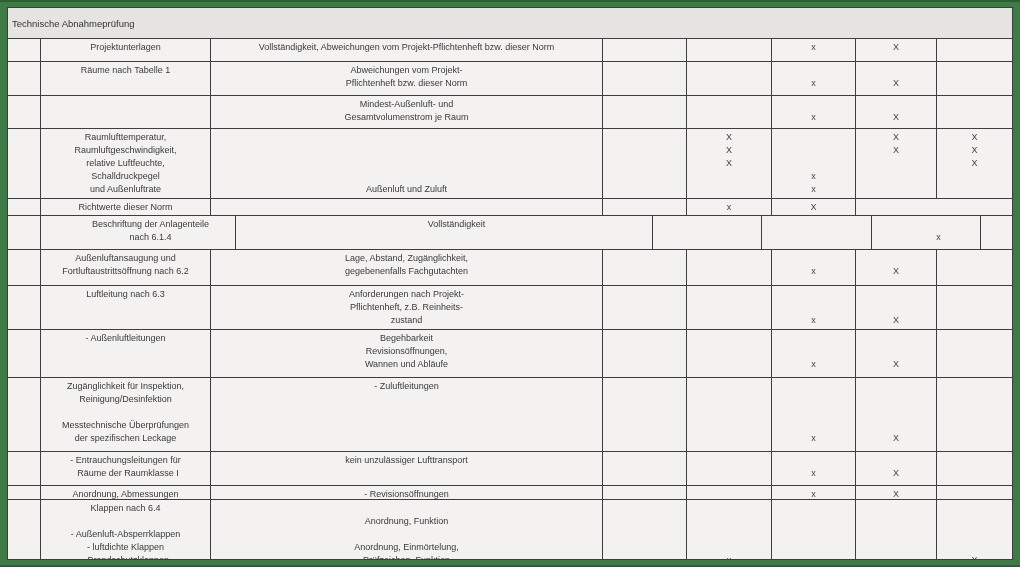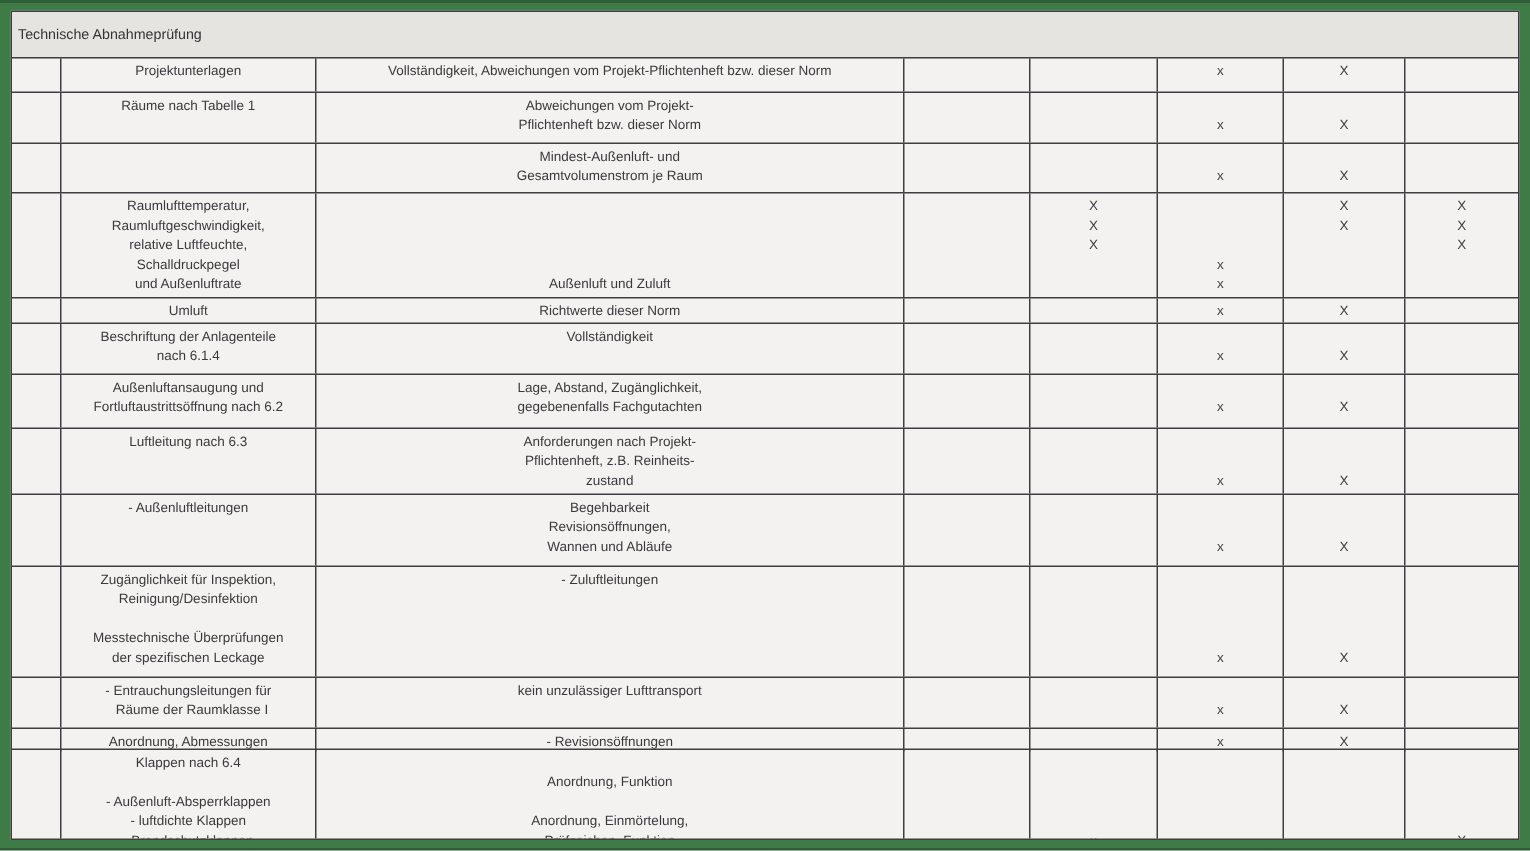--- a/index.html
+++ b/index.html
@@ -43,21 +43,21 @@
   .cell:last-child{border-right:none;}
   .cell.label{text-align:center;}
   .cell.desc{text-align:center;}
   .cell.mark{text-align:center;padding:2px 0 0 0;color:#414145;}
   
   .rows .row:nth-child(1){height:23px;}
   .rows .row:nth-child(2){height:34px;}
   .rows .row:nth-child(3){height:33px;}
   .rows .row:nth-child(4){height:70px;}
   .rows .row:nth-child(5){height:17px;}
-  .rows .row:nth-child(6){height:34px;}
+  .rows .row:nth-child(6){height:34px;gap:25px;}
   .rows .row:nth-child(7){height:36px;}
   .rows .row:nth-child(8){height:44px;}
   .rows .row:nth-child(9){height:48px;}
   .rows .row:nth-child(10){height:74px;}
   .rows .row:nth-child(11){height:34px;}
   .rows .row:nth-child(12){height:14px;}
   .rows .row:nth-child(13){height:74px;}
 </style>
 </head>
 <body>
@@ -130,21 +130,20 @@
 x</div>
     <div class="cell mark">X
 X</div>
     <div class="cell mark">X
 X
 X</div>
   </div>
 
   <div class="row">
     <div class="cell ref"></div>
-    <div class="cell label">Umluft</div>
     <div class="cell desc">Richtwerte dieser Norm</div>
     <div class="cell mark"></div>
     <div class="cell mark"></div>
     <div class="cell mark">x</div>
     <div class="cell mark">X</div>
     <div class="cell mark"></div>
   </div>
 
   <div class="row">
     <div class="cell ref"></div>

